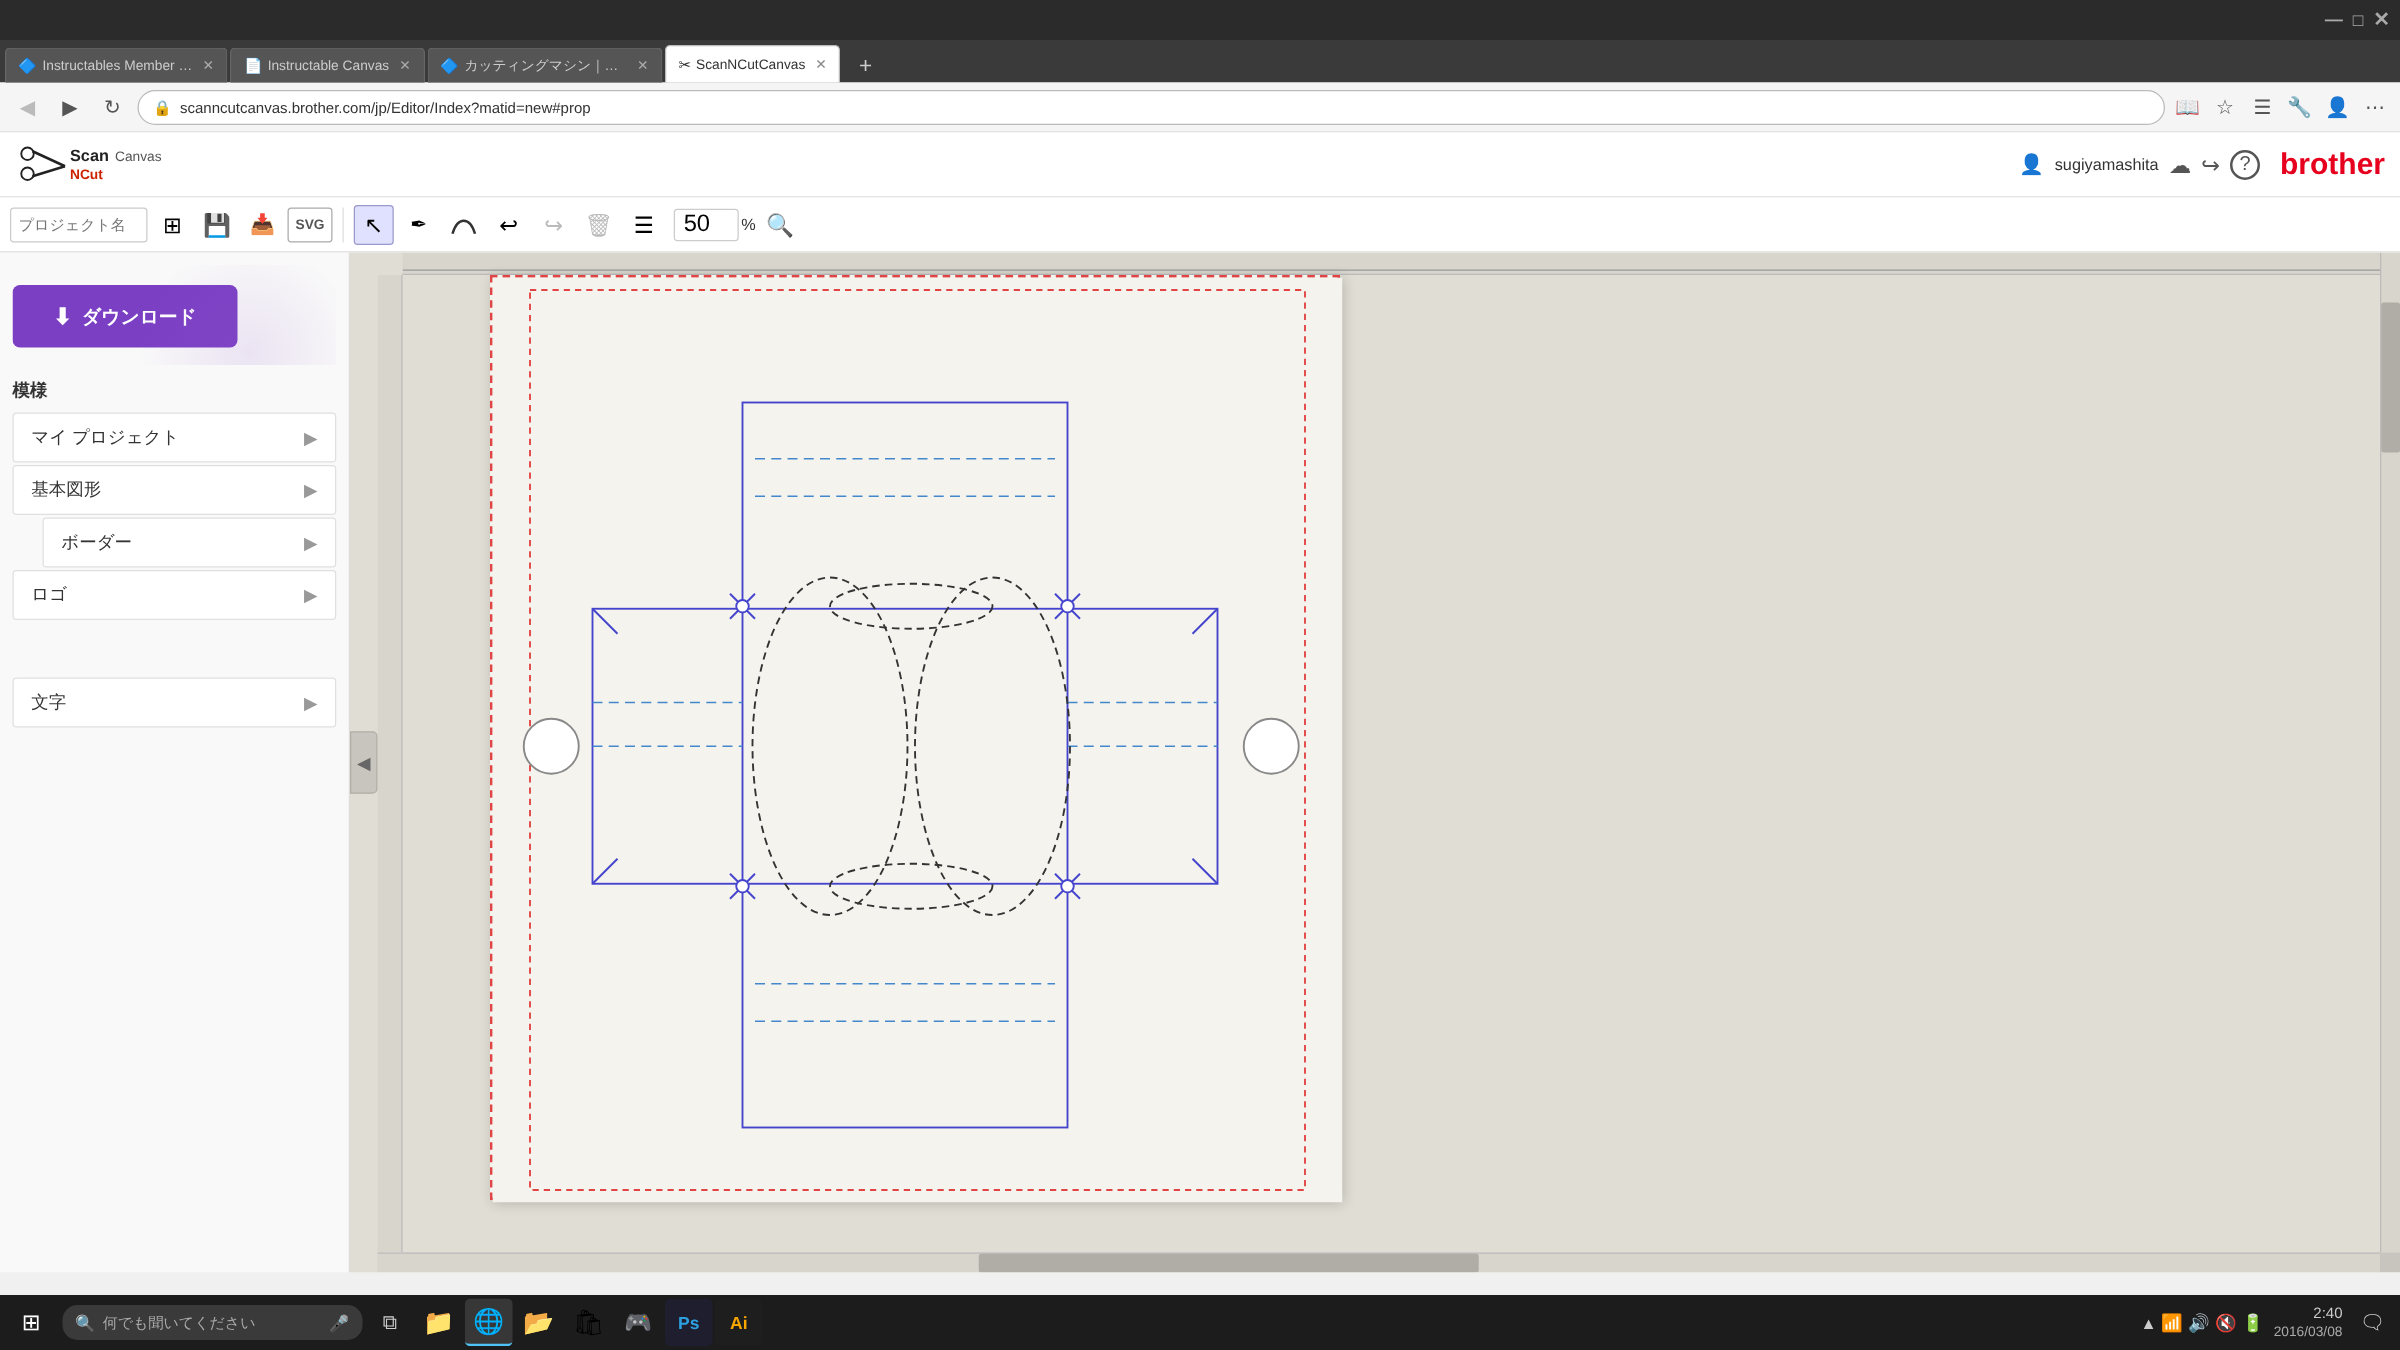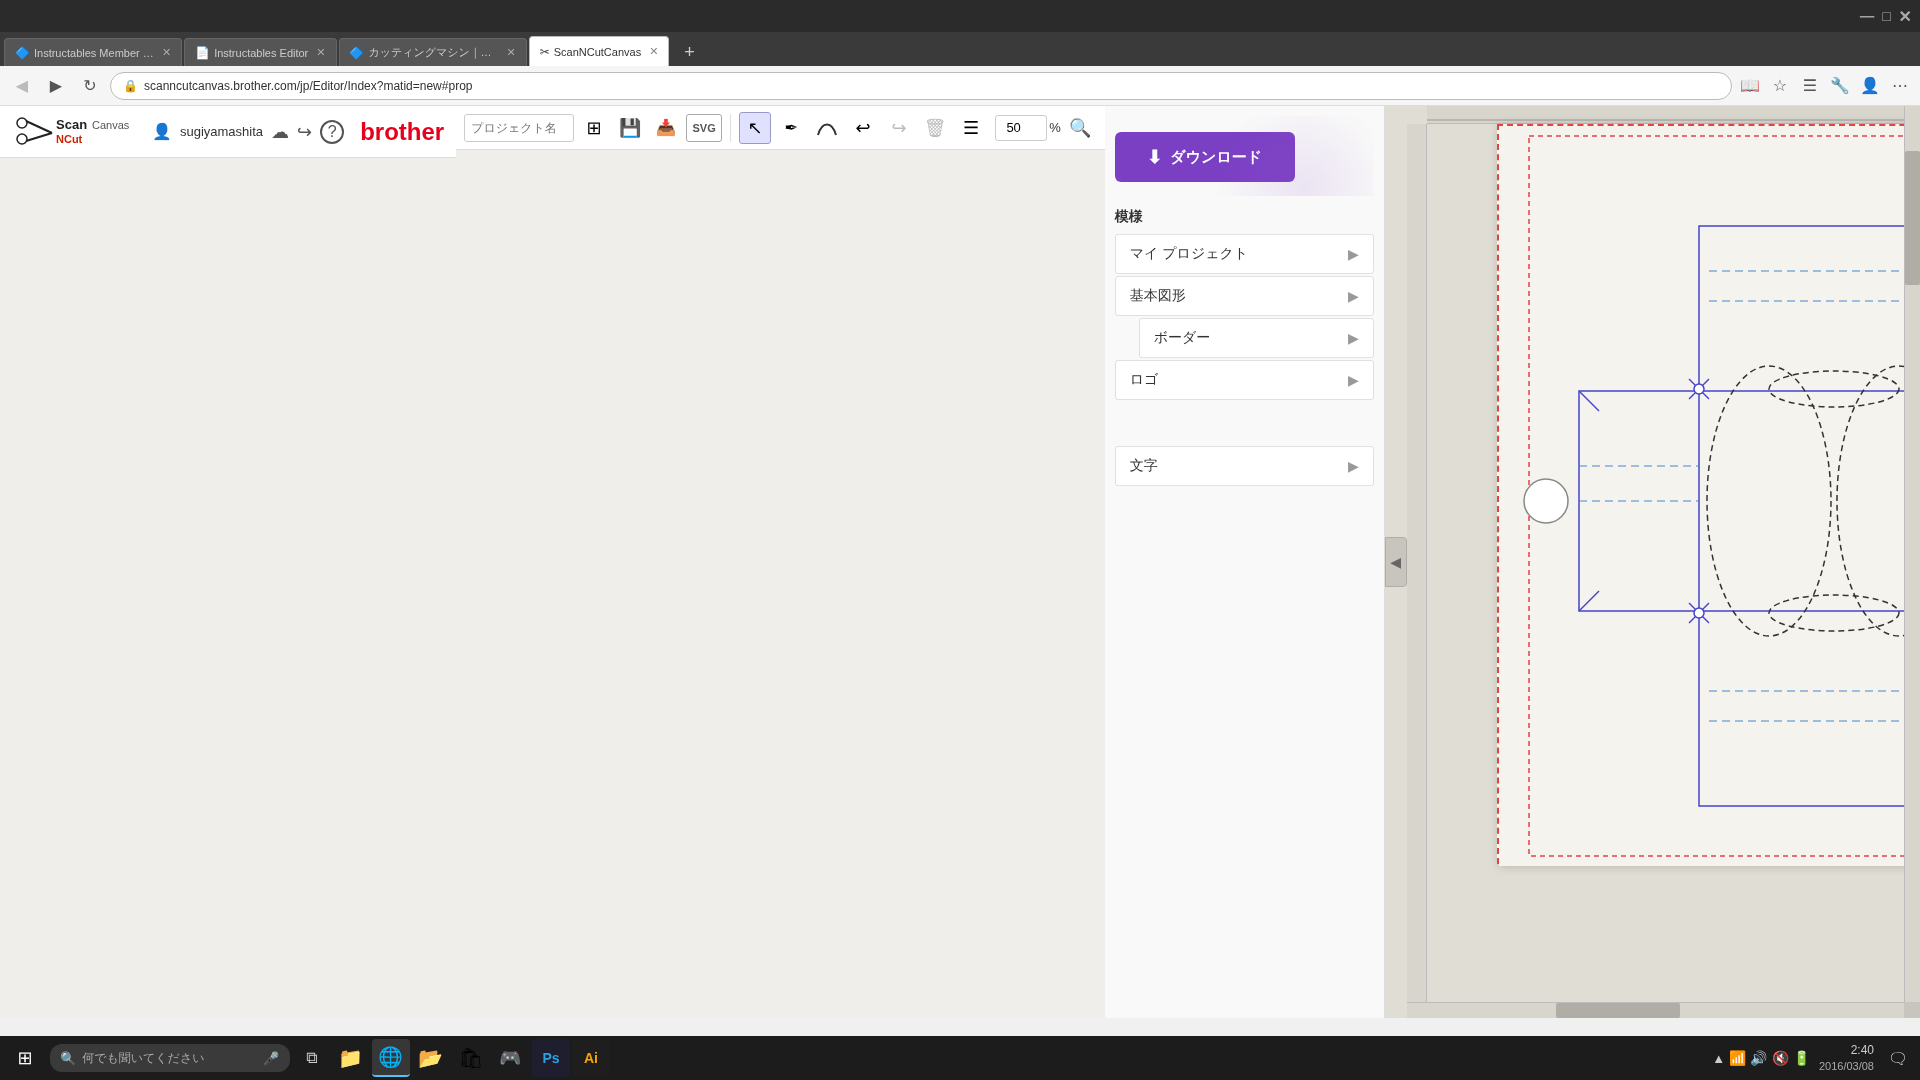--- a/index.html
+++ b/index.html
@@ -25,21 +25,21 @@
 </div>
 
 <div class="tab-bar" style="height:34px; background:#3a3a3a; display:flex; align-items:flex-end; padding-left:4px;">
   <div class="tab inactive" style="font-size:11px; padding:0 10px; height:28px; background:#555; color:#ccc; border-radius:4px 4px 0 0; display:flex; align-items:center; gap:4px; margin-right:2px; border:1px solid #666; border-bottom:none;">
     <span style="font-size:12px;">🔷</span>
     <span style="max-width:120px; overflow:hidden; white-space:nowrap; text-overflow:ellipsis;">Instructables Member : cho...</span>
     <span style="margin-left:4px; color:#aaa;">✕</span>
   </div>
   <div class="tab inactive" style="font-size:11px; padding:0 10px; height:28px; background:#555; color:#ccc; border-radius:4px 4px 0 0; display:flex; align-items:center; gap:4px; margin-right:2px; border:1px solid #666; border-bottom:none;">
     <span style="font-size:12px;">📄</span>
-    <span style="max-width:120px; overflow:hidden; white-space:nowrap; text-overflow:ellipsis;">Instructables Editor</span>
+    <span style="max-width:120px; overflow:hidden; white-space:nowrap; text-overflow:ellipsis;">Instructable Canvas</span>
     <span style="margin-left:4px; color:#aaa;">✕</span>
   </div>
   <div class="tab inactive" style="font-size:11px; padding:0 10px; height:28px; background:#555; color:#ccc; border-radius:4px 4px 0 0; display:flex; align-items:center; gap:4px; margin-right:2px; border:1px solid #666; border-bottom:none;">
     <span style="font-size:12px;">🔷</span>
     <span style="max-width:130px; overflow:hidden; white-space:nowrap; text-overflow:ellipsis;">カッティングマシン｜家庭用ミシ...</span>
     <span style="margin-left:4px; color:#aaa;">✕</span>
   </div>
   <div class="tab active" style="font-size:11px; padding:0 10px; height:30px; background:#fff; color:#333; border-radius:4px 4px 0 0; display:flex; align-items:center; gap:4px; margin-right:2px; border:1px solid #bbb; border-bottom:none;">
     <span style="font-size:12px;">✂</span>
     <span>ScanNCutCanvas</span>
@@ -57,21 +57,21 @@
     <span style="color:#333; font-size:12px;">scanncutcanvas.brother.com/jp/Editor/Index?matid=new#prop</span>
   </div>
   <button class="browser-action-btn" style="background:none; border:none; font-size:16px; color:#555; cursor:pointer;">📖</button>
   <button class="browser-action-btn" style="background:none; border:none; font-size:16px; color:#555; cursor:pointer;">☆</button>
   <button class="browser-action-btn" style="background:none; border:none; font-size:16px; color:#555; cursor:pointer;">☰</button>
   <button class="browser-action-btn" style="background:none; border:none; font-size:16px; color:#555; cursor:pointer;">🔧</button>
   <button class="browser-action-btn" style="background:none; border:none; font-size:16px; color:#555; cursor:pointer;">👤</button>
   <button class="browser-action-btn" style="background:none; border:none; font-size:16px; color:#555; cursor:pointer;">⋯</button>
 </div>
 
-<div style="width:1920px; height:912px; display:flex; flex-direction:row; background:#f0eeea; position:relative;">
+<div style="width:1920px; height:912px; display:flex; flex-direction:column; background:#f0eeea; position:relative;">
 
   <div style="height:52px; background:#fff; border-bottom:1px solid #ddd; display:flex; align-items:center; padding:0 12px;">
 
     <div style="width:140px; display:flex; align-items:center;">
       <svg width="130" height="38" viewBox="0 0 130 38">
 
         <circle cx="10" cy="10" r="5" fill="none" stroke="#222" stroke-width="1.5"></circle>
         <circle cx="10" cy="26" r="5" fill="none" stroke="#222" stroke-width="1.5"></circle>
         <line x1="14" y1="8" x2="40" y2="20" stroke="#222" stroke-width="2"></line>
         <line x1="14" y1="28" x2="40" y2="20" stroke="#222" stroke-width="2"></line>
@@ -105,21 +105,21 @@
     <button style="width:32px; height:32px; background:none; border:none; border-radius:3px; cursor:pointer; font-size:16px; display:flex; align-items:center; justify-content:center;">
       <svg width="22" height="22" viewBox="0 0 22 22">
           <path d="M2 18 C 6 4, 16 4, 20 18" stroke="#333" stroke-width="2" fill="none"></path>
         </svg>
     </button>
     <button style="width:32px; height:32px; background:none; border:none; cursor:pointer; font-size:18px;">↩</button>
     <button style="width:32px; height:32px; background:none; border:none; cursor:pointer; font-size:18px; color:#bbb;">↪</button>
     <button style="width:32px; height:32px; background:none; border:none; cursor:pointer; font-size:18px; color:#bbb;">🗑</button>
     <button style="width:32px; height:32px; background:none; border:none; cursor:pointer; font-size:18px;">☰</button>
     <div style="display:flex; align-items:center; gap:2px; margin-left:4px;">
-      <input type="number" style="width: 52px; height: 26px; border: 1px solid rgb(204, 204, 204); border-radius: 3px; text-align: center; font-size: 13px;" value="50">
+      <input type="number" style="width: 52px; height: 26px; border: 1px solid rgb(204, 204, 204); border-radius: 3px; text-align: center; font-size: 19px;" value="50">
       <span style="font-size:13px; color:#333;">%</span>
     </div>
     <button style="width:32px; height:32px; background:none; border:none; cursor:pointer; font-size:18px;">🔍</button>
   </div>
 
   <div style="display:flex; flex:1; overflow:hidden;">
 
     <div style="width:280px; background:#f9f9f9; border-right:1px solid #ddd; display:flex; flex-direction:column; padding:10px; overflow-y:auto;">
 
       <div style="position:relative; overflow:hidden; height:80px; margin-bottom:8px;">

